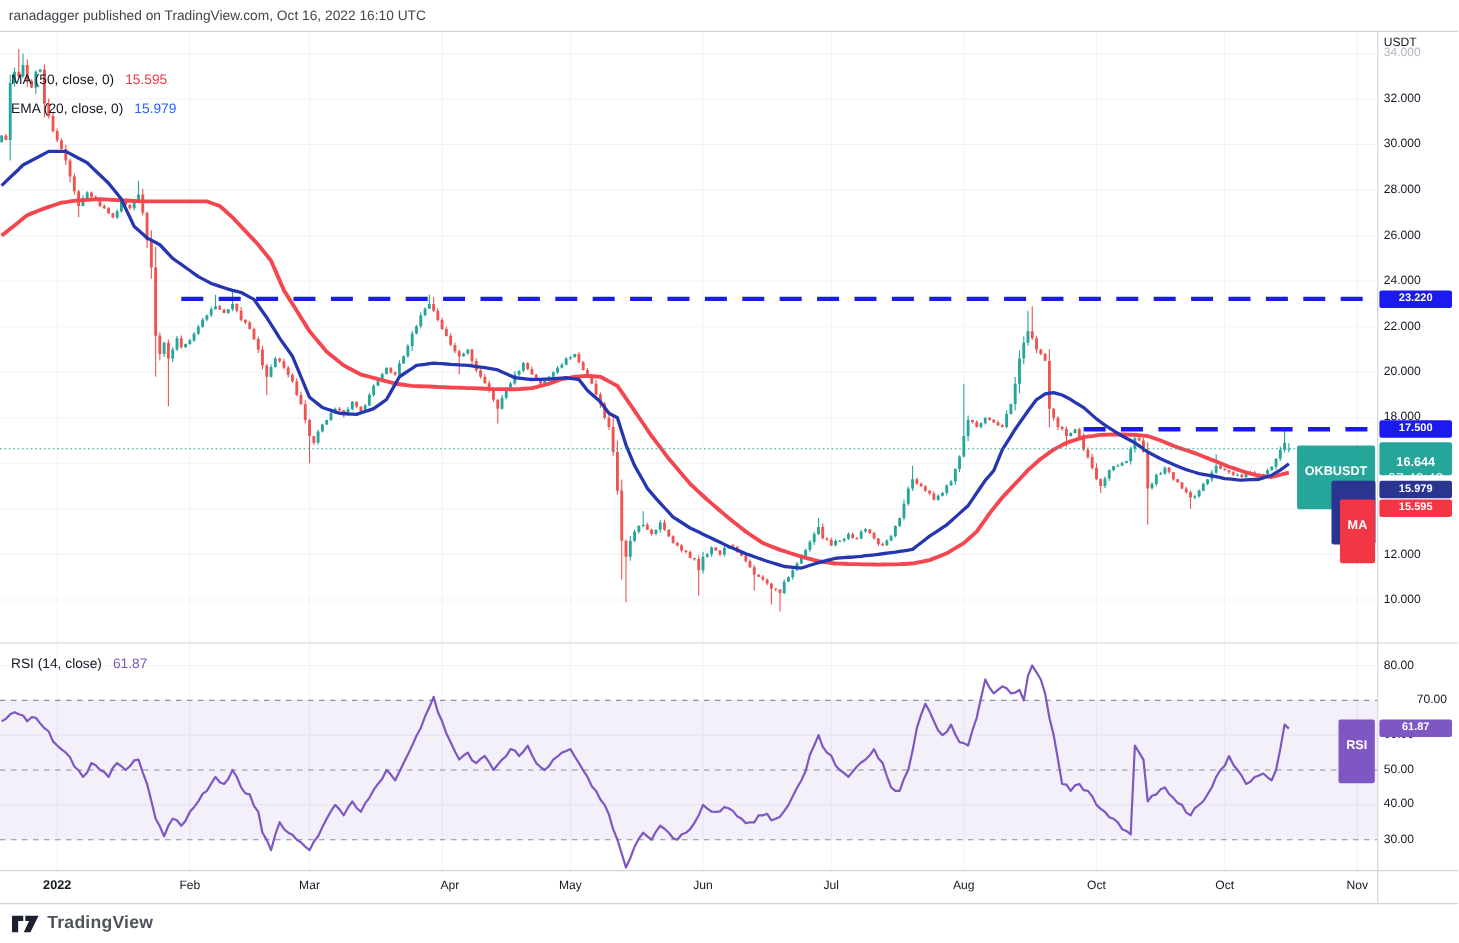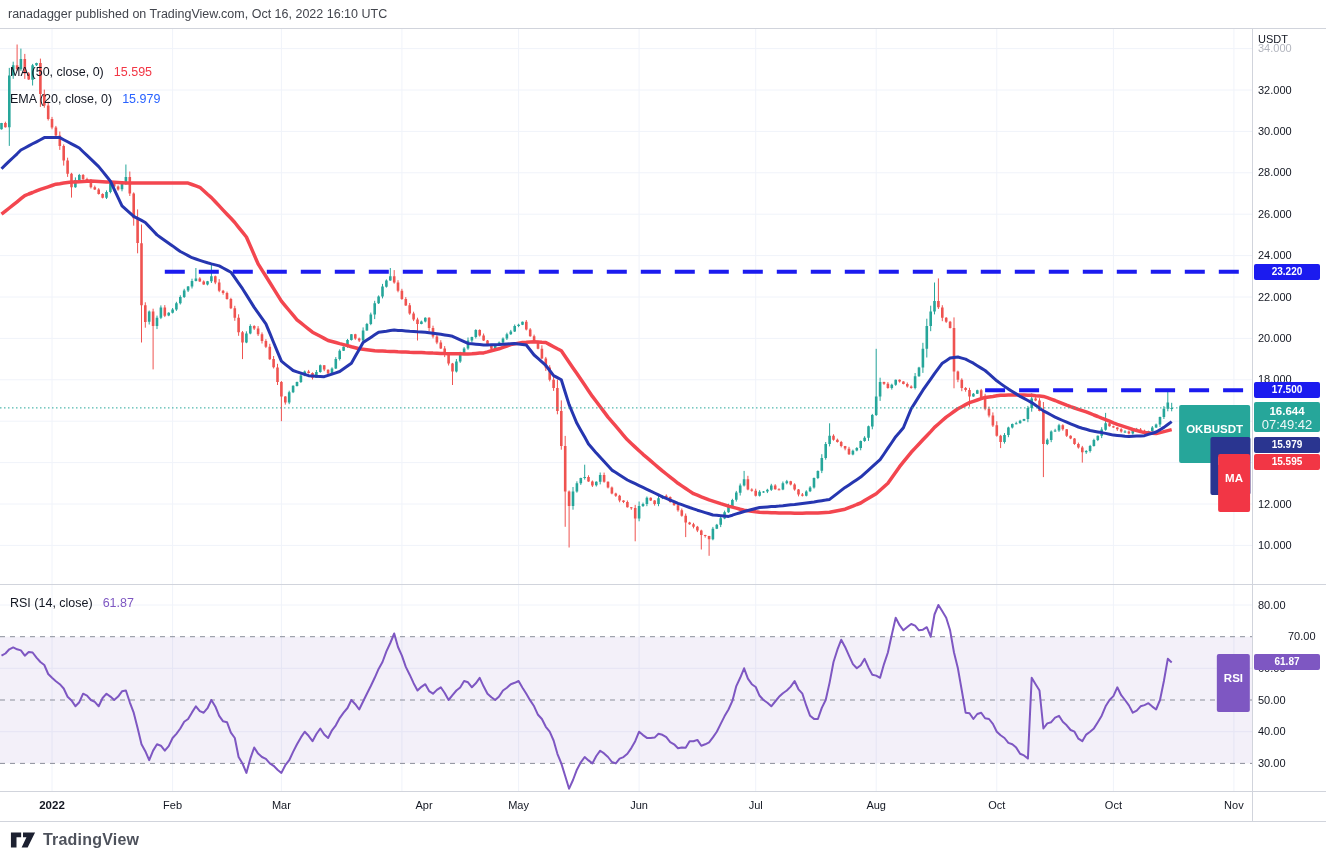--- a/index.html
+++ b/index.html
@@ -19,21 +19,21 @@
   .sp{display:inline-block;width:10px;}
   .axis-label{position:absolute;left:1258px;font-size:11px;color:#131722;height:13px;line-height:13px;}
   .axis-label.faded{color:#b2b5be;}
   #usdt-unit{position:absolute;left:1258px;top:33px;font-size:11px;color:#131722;}
   .month-label{position:absolute;top:799px;font-size:11px;color:#131722;transform:translateX(-50%);white-space:nowrap;}
   .month-label.year{font-weight:700;font-size:11.5px;}
   .tag{position:absolute;left:1254px;width:66px;color:#fff;font-size:10px;font-weight:700;
        text-align:center;border-radius:2px;height:16px;line-height:16px;}
   .tag.level{background:#1b1bef;}
   .tag-current{position:absolute;left:1254px;width:66px;top:402px;height:30px;background:#26a69a;
-       color:#fff;text-align:center;border-radius:2px;font-size:11.5px;font-weight:700;line-height:14px;padding-top:2px;box-sizing:border-box;}
+       color:#fff;text-align:center;border-radius:2px;font-size:11.5px;font-weight:700;line-height:14px;padding-top:12px;box-sizing:border-box;}
   .tag-current .cd{font-weight:400;font-size:13px;opacity:.92;}
   .name-tag{position:absolute;color:#fff;font-size:11.5px;font-weight:700;border-radius:2px;
        height:26px;line-height:16px;padding:16px 7px;transform:translateX(-100%);left:1250px;}
   #footer{position:absolute;left:10px;top:828px;height:24px;display:flex;align-items:center;}
   #brand-text{font-size:16px;font-weight:600;color:#4e525c;margin-left:7px;letter-spacing:.2px;}
 </style>
 </head>
 <body>
 
 <div id="stage">
@@ -132,21 +132,21 @@
       <div class="axis-label" style="top: 630.2px; margin-left: 30px;">70.00</div>
       <div class="axis-label" style="top: 661.8px;">60.00</div>
       <div class="axis-label" style="top: 693.5px;">50.00</div>
       <div class="axis-label" style="top: 725.2px;">40.00</div>
       <div class="axis-label" style="top: 756.9px;">30.00</div>
     </div>
   <div id="time-axis-labels">
       <div class="month-label year" style="left: 52px;">2022</div>
       <div class="month-label" style="left: 172.6px;">Feb</div>
       <div class="month-label" style="left: 281.4px;">Mar</div>
-      <div class="month-label" style="left: 424px;">Apr</div>
+      <div class="month-label" style="left: 409px;">Apr</div>
       <div class="month-label" style="left: 518.6px;">May</div>
       <div class="month-label" style="left: 639.1px;">Jun</div>
       <div class="month-label" style="left: 755.7px;">Jul</div>
       <div class="month-label" style="left: 876.2px;">Aug</div>
       <div class="month-label" style="left: 996.8px;">Oct</div>
       <div class="month-label" style="left: 1113.4px;">Oct</div>
       <div class="month-label" style="left: 1233.9px;">Nov</div>
     </div>
 
   <div class="tag level" id="tag-level1" style="top: 263.7px; background: rgb(27, 27, 239);">23.220</div>

